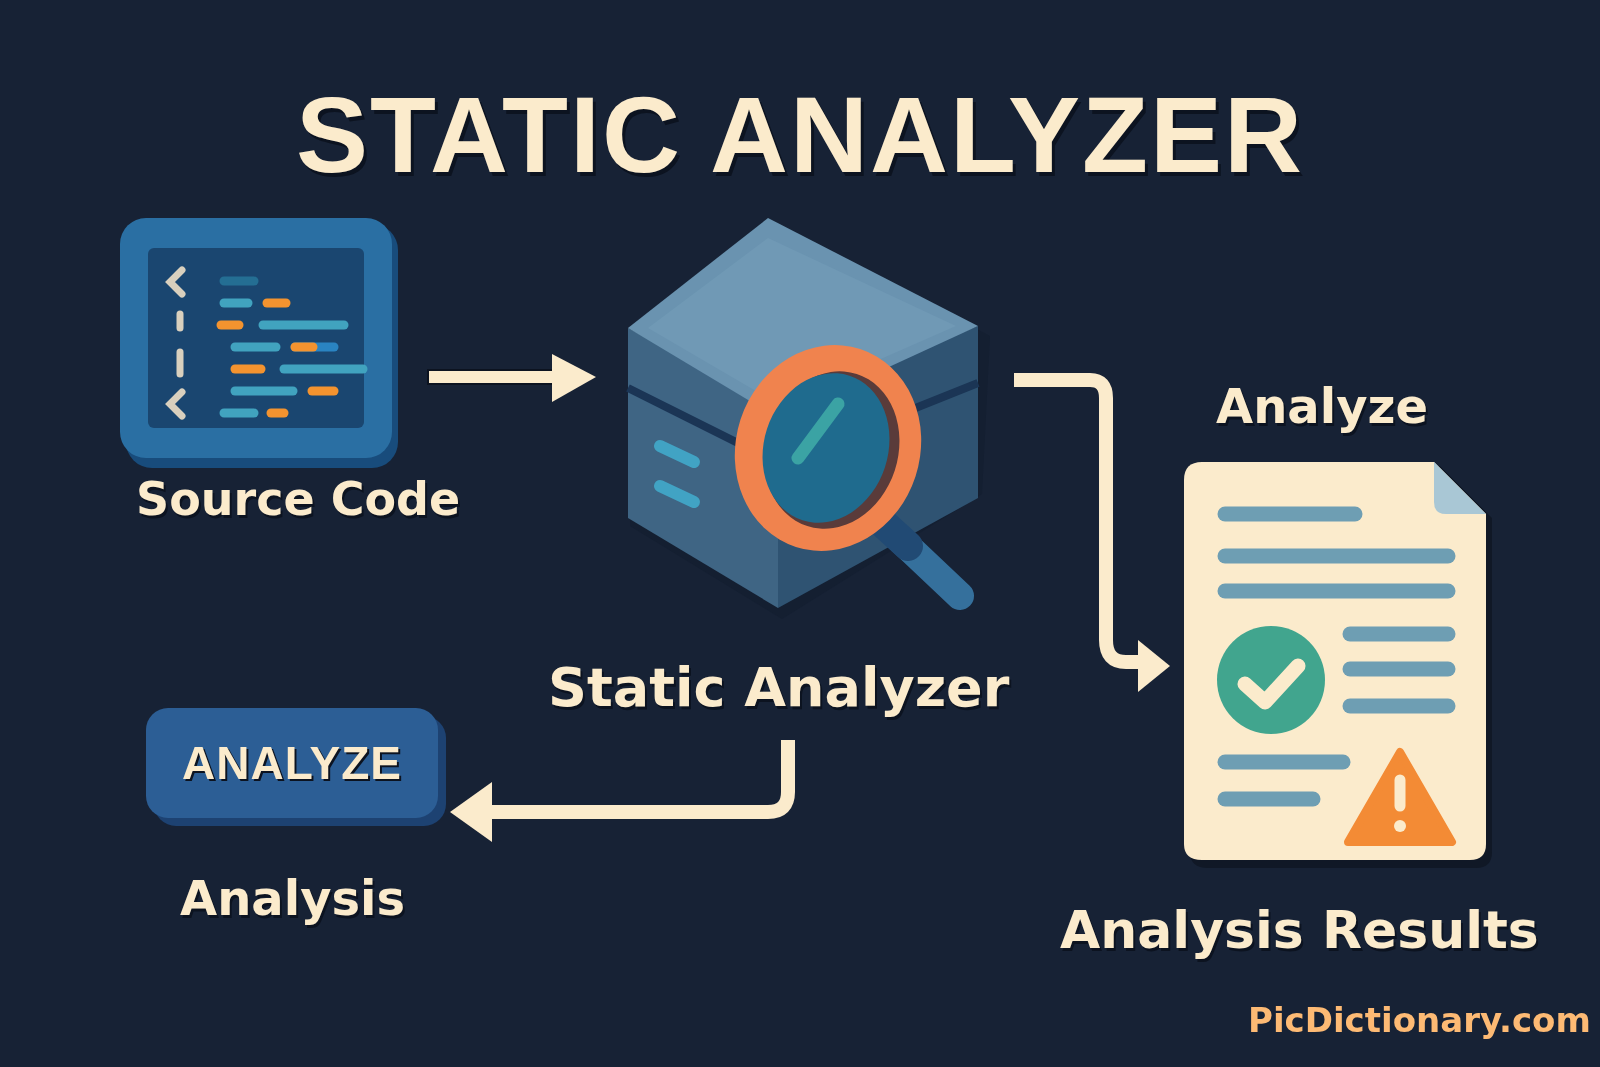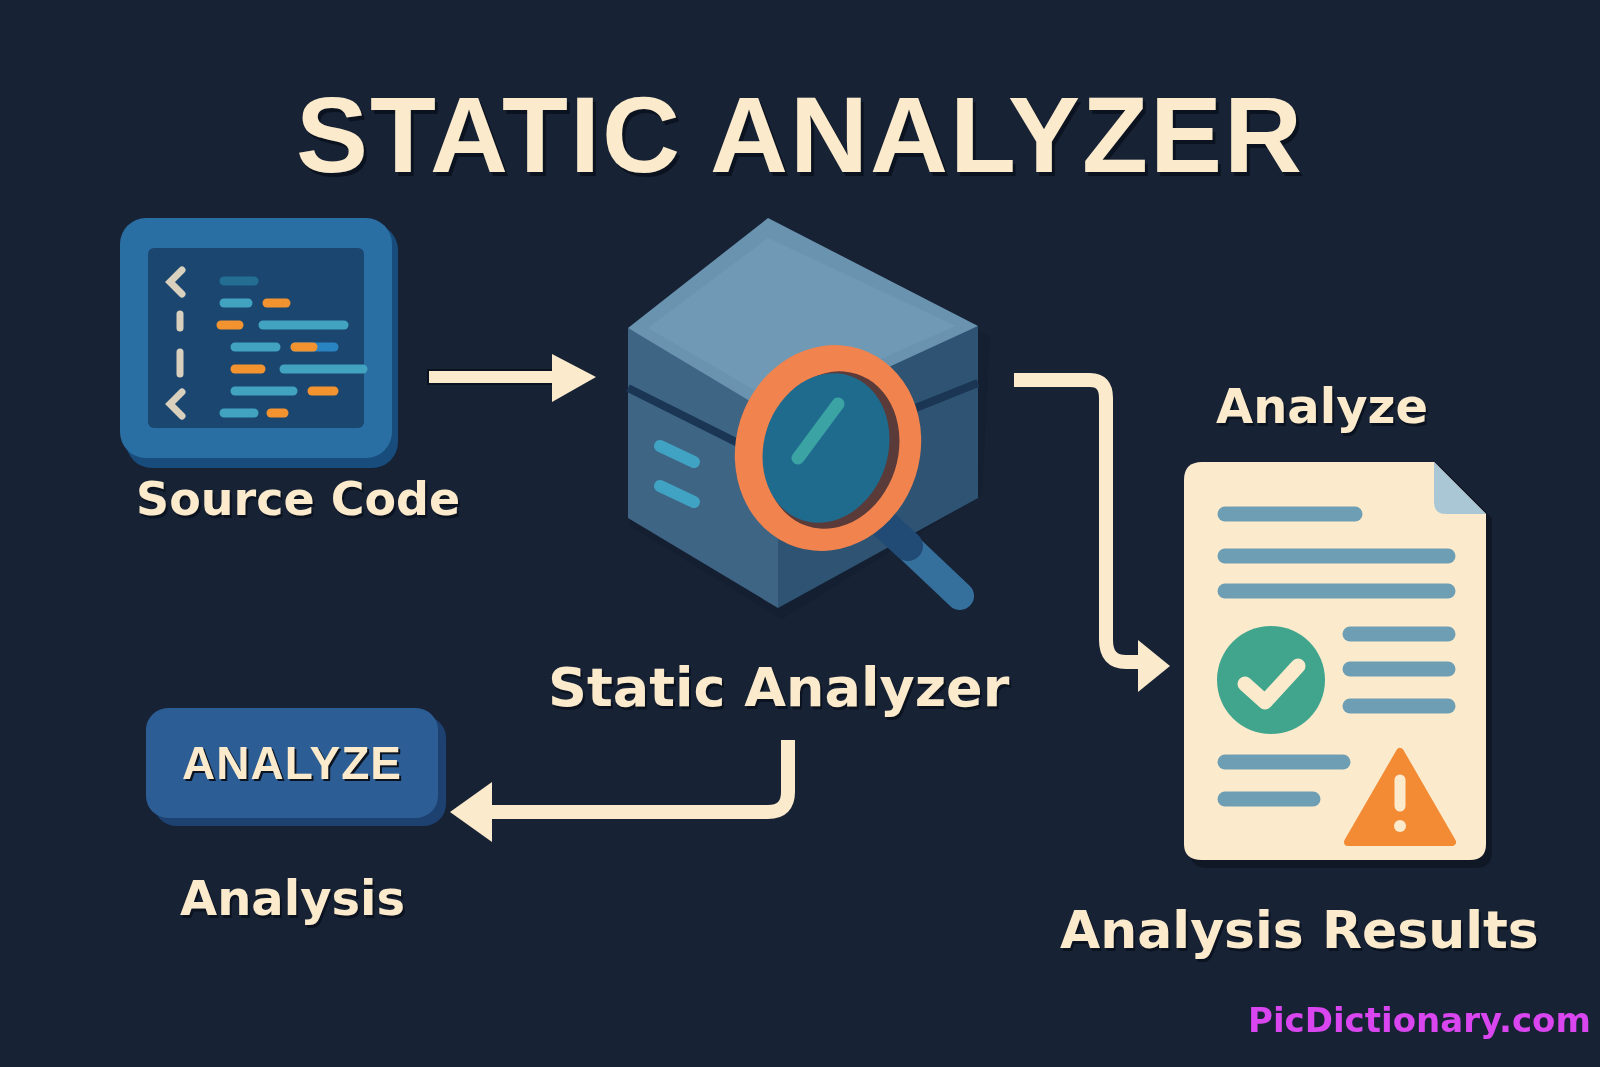--- a/index.html
+++ b/index.html
@@ -19,21 +19,21 @@
   .label {
     font-weight:bold; color:#fbebcc;
     text-shadow:2px 3px 0 #0c1320;
     white-space:nowrap;
   }
   #lbl-source { left:96px; top:472px; font-size:46px;margin-left:40px; }
   #lbl-analyzer { left:548px; top:656px; font-size:54px; }
   #lbl-analyze-top { left:1216px; top:378px; font-size:48px; }
   #lbl-analysis { left:180px; top:870px; font-size:48px;text-align:right; }
   #lbl-results { left:1060px; top:900px; font-size:52px; }
-  #watermark { left:1248px; top:1000px; font-size:34px; font-weight:bold; color:#d946ef; }
+  #watermark { left:1248px; top:1000px; font-size:34px; font-weight:bold; color:#fdba74; }
 
   #analyze-btn {
     left:146px; top:708px; width:292px; height:110px;
     background:#2c5e95; border-radius:22px;
     box-shadow:8px 8px 0 #1d4272;
     display:flex; align-items:center; justify-content:center;
     font-family:"Liberation Sans", sans-serif;
     font-weight:bold; font-size:46px; letter-spacing:1px;
     color:#fbebcc; text-shadow:2px 2px 0 #0c1320;
     cursor:pointer;

